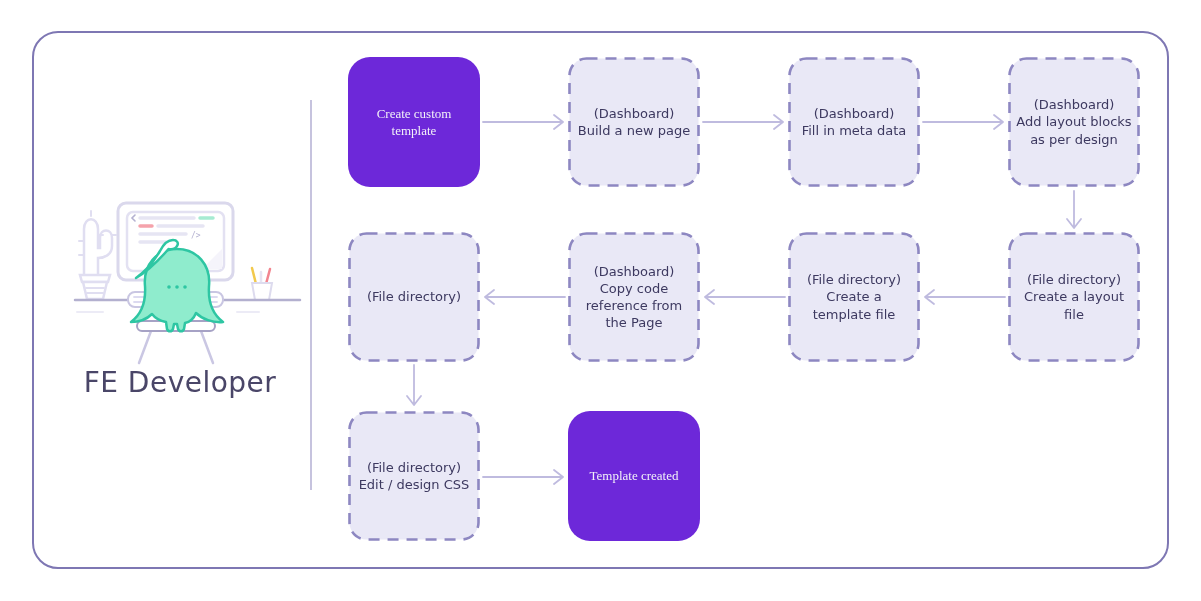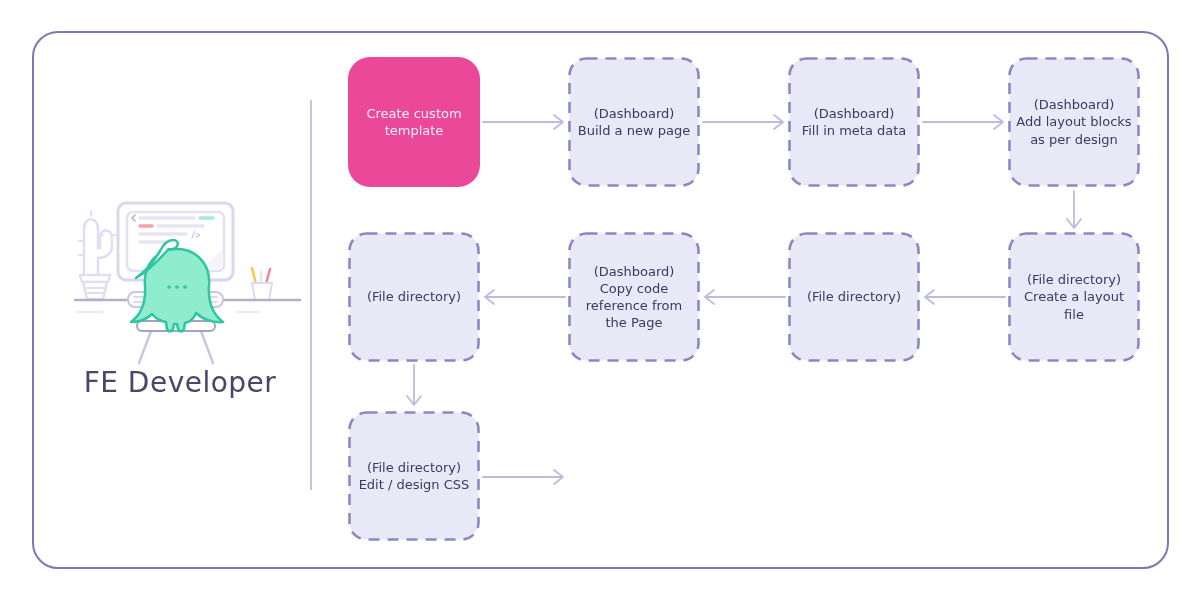--- a/index.html
+++ b/index.html
@@ -8,21 +8,21 @@
   .frame{position:absolute;left:32px;top:31px;width:1133px;height:534px;
          border:2px solid #7e77b3;border-radius:26px;}
   .divider{position:absolute;left:310px;top:100px;width:2px;height:390px;background:#c6c3de;}
 
   
   .card{position:absolute;width:132px;height:130px;display:flex;align-items:center;justify-content:center;}
   .card .card-text{position:relative;z-index:2;text-align:center;font-size:13px;line-height:1.32;
                    color:#3d3960;padding:0 8px;}
   .card .ctx,.card .act{display:block;}
   .card .ctx:empty{display:none;}
-  .card.solid{background:#ec4899;border-radius:22px;}
+  .card.solid{background:#6d28d9;border-radius:22px;font-family:Liberation Serif, serif;}
   .card.solid .card-text{color:#f2f1f8;padding:0 14px;}
   .card-border{position:absolute;left:0;top:0;width:132px;height:130px;z-index:1;}
 
   
   .p-r1c1{left:348px;top:57px;}  .p-r1c2{left:568px;top:57px;}
   .p-r1c3{left:788px;top:57px;}  .p-r1c4{left:1008px;top:57px;}
   .p-r2c1{left:348px;top:232px;} .p-r2c2{left:568px;top:232px;}
   .p-r2c3{left:788px;top:232px;} .p-r2c4{left:1008px;top:232px;}
   .p-r3c1{left:348px;top:411px;} .p-r3c2{left:568px;top:411px;}
 
@@ -157,20 +157,21 @@
         <span class="ctx">(File directory)</span>
         <span class="act">Create a layout file</span>
       </div>
   </div>
   <div class="card dashed p-r2c3">
     <svg class="card-border" viewBox="0 0 132 130">
         <rect x="1.5" y="1.5" width="129" height="127" rx="17" fill="#e9e8f6" stroke="#8d87c1" stroke-width="2.6" stroke-dasharray="11 8"></rect>
       </svg>
     <div class="card-text">
         <span class="ctx">(File directory)</span>
+        <span class="act">Create a template file</span>
       </div>
   </div>
   <div class="card dashed p-r2c2">
     <svg class="card-border" viewBox="0 0 132 130">
         <rect x="1.5" y="1.5" width="129" height="127" rx="17" fill="#e9e8f6" stroke="#8d87c1" stroke-width="2.6" stroke-dasharray="11 8"></rect>
       </svg>
     <div class="card-text">
         <span class="ctx">(Dashboard)</span>
         <span class="act">Copy code reference from the Page</span>
       </div>
@@ -186,13 +187,18 @@
 
   <div class="card dashed p-r3c1">
     <svg class="card-border" viewBox="0 0 132 130">
         <rect x="1.5" y="1.5" width="129" height="127" rx="17" fill="#e9e8f6" stroke="#8d87c1" stroke-width="2.6" stroke-dasharray="11 8"></rect>
       </svg>
     <div class="card-text">
         <span class="ctx">(File directory)</span>
         <span class="act">Edit / design CSS</span>
       </div>
   </div>
+  <div class="card solid p-r3c2">
+    <div class="card-text">
+        <span class="act">Template created</span>
+      </div>
+  </div>
 </div>
 
 </body></html>

